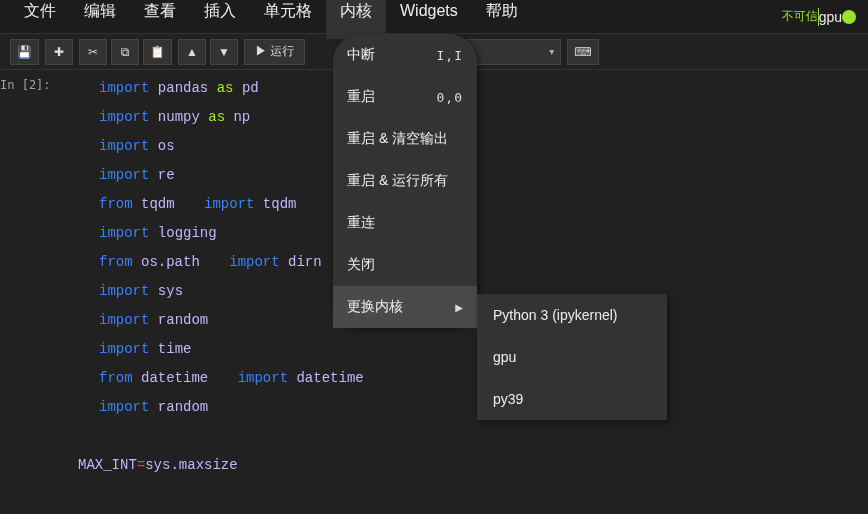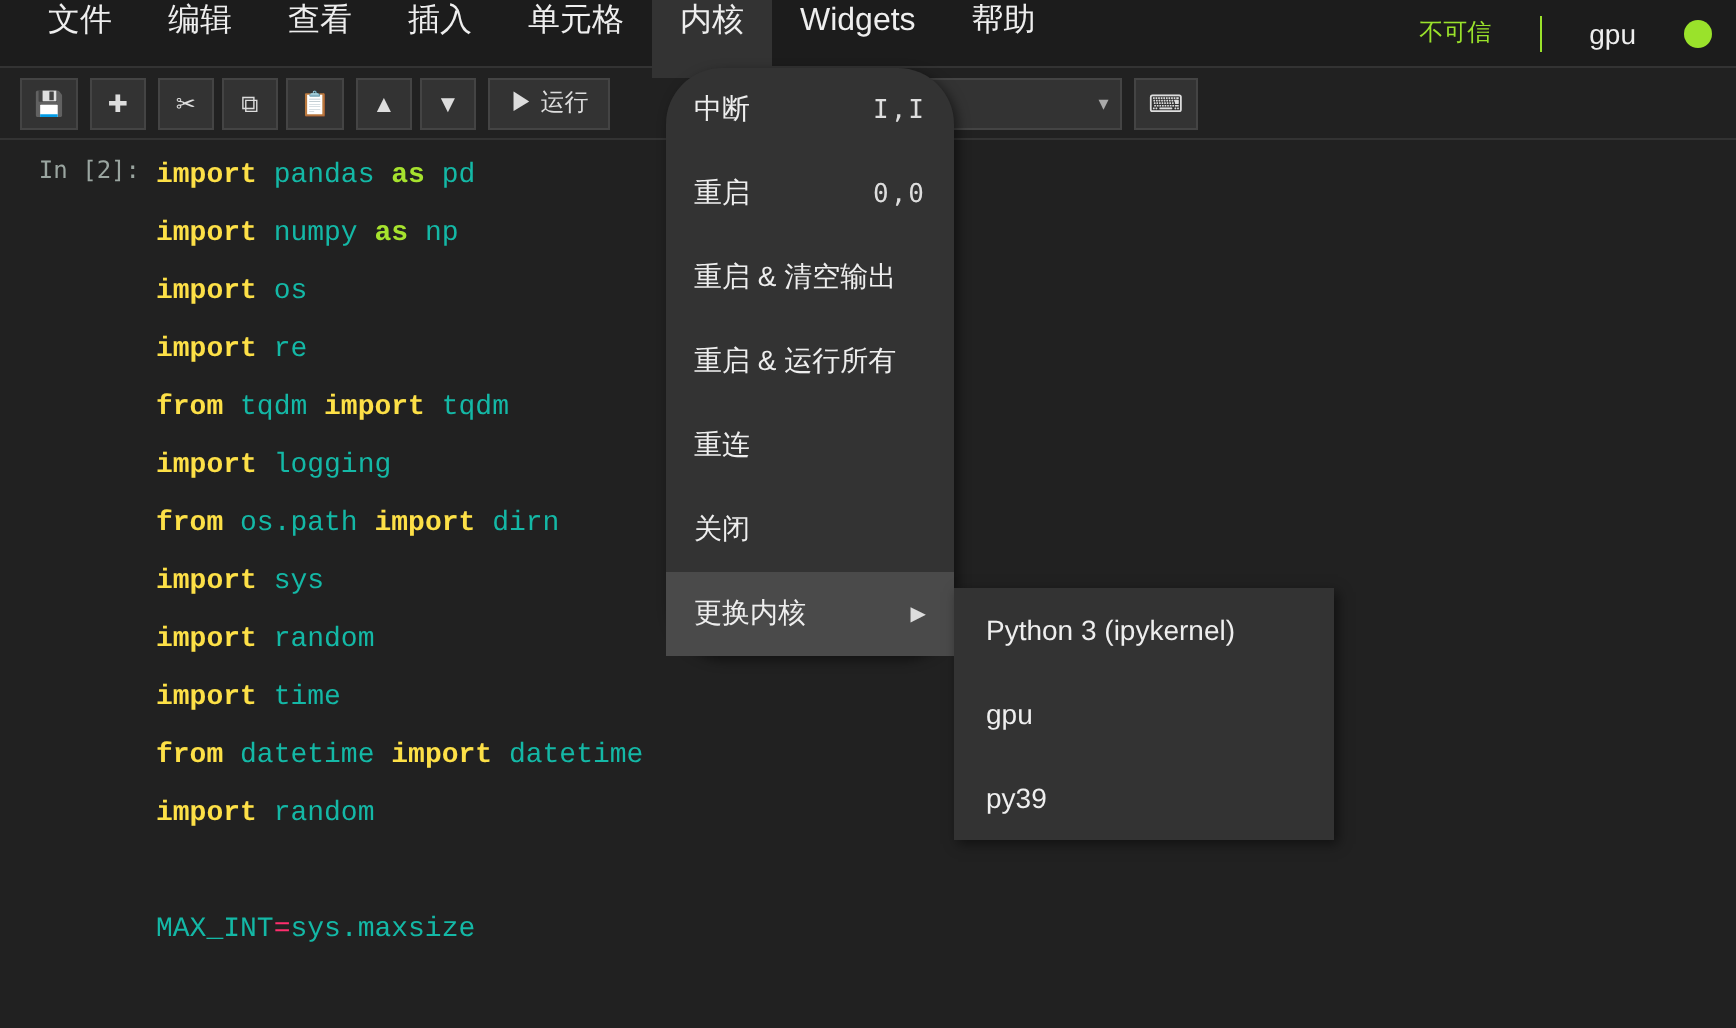--- a/index.html
+++ b/index.html
@@ -31,21 +31,21 @@
     cursor: pointer;
   }
   .menubar .menu-item.active {
     background: #333333;
   }
   .menubar .right {
     margin-left: auto;
     display: flex;
     align-items: center;
     padding-right: 12px;
-    gap: 24px;
+    gap: 0;
   }
   .untrusted {
     color: #9ae22b;
     font-size: 12px;
   }
   .divider-v {
     width: 1px;
     height: 18px;
     background: #9ae22b;
   }
@@ -98,39 +98,39 @@
   .tselect .caret {
     font-size: 10px;
     color: #aaa;
   }
   .cell-area {
     display: flex;
     padding-top: 2px;
   }
   .prompt {
     flex: 0 0 78px;
-    text-align: right;
+    text-align: left;
     padding-right: 8px;
     color: #9aa5a0;
     font-family: "Menlo","Consolas",monospace;
     font-size: 12px;
     padding-top: 6px;
   }
   .code {
     flex: 1;
     font-family: "Menlo","Consolas","Courier New",monospace;
     font-size: 14px;
     line-height: 29px;
     color: #e6e6e6;
     padding-top: 2px;
   }
   .code .line { white-space: pre; }
-  .k-red { color: #fde047; font-weight: bold; }
-  .k-green { color: #a6e22e; font-weight: bold; }
-  .ident { color: #14b8a6; }
+  .k-red { color: #3b82f6; font-weight: normal; margin-left: 21px; }
+  .k-green { color: #a6e22e; font-weight: normal; }
+  .ident { color: #c4b5fd; }
   .op { color: #ff2e6e; }
   .blank { height: 29px; }
 
   .dropdown {
     position: absolute;
     top: 34px;
     left: 333px;
     width: 144px;
     background: #333333;
     color: #eee;

